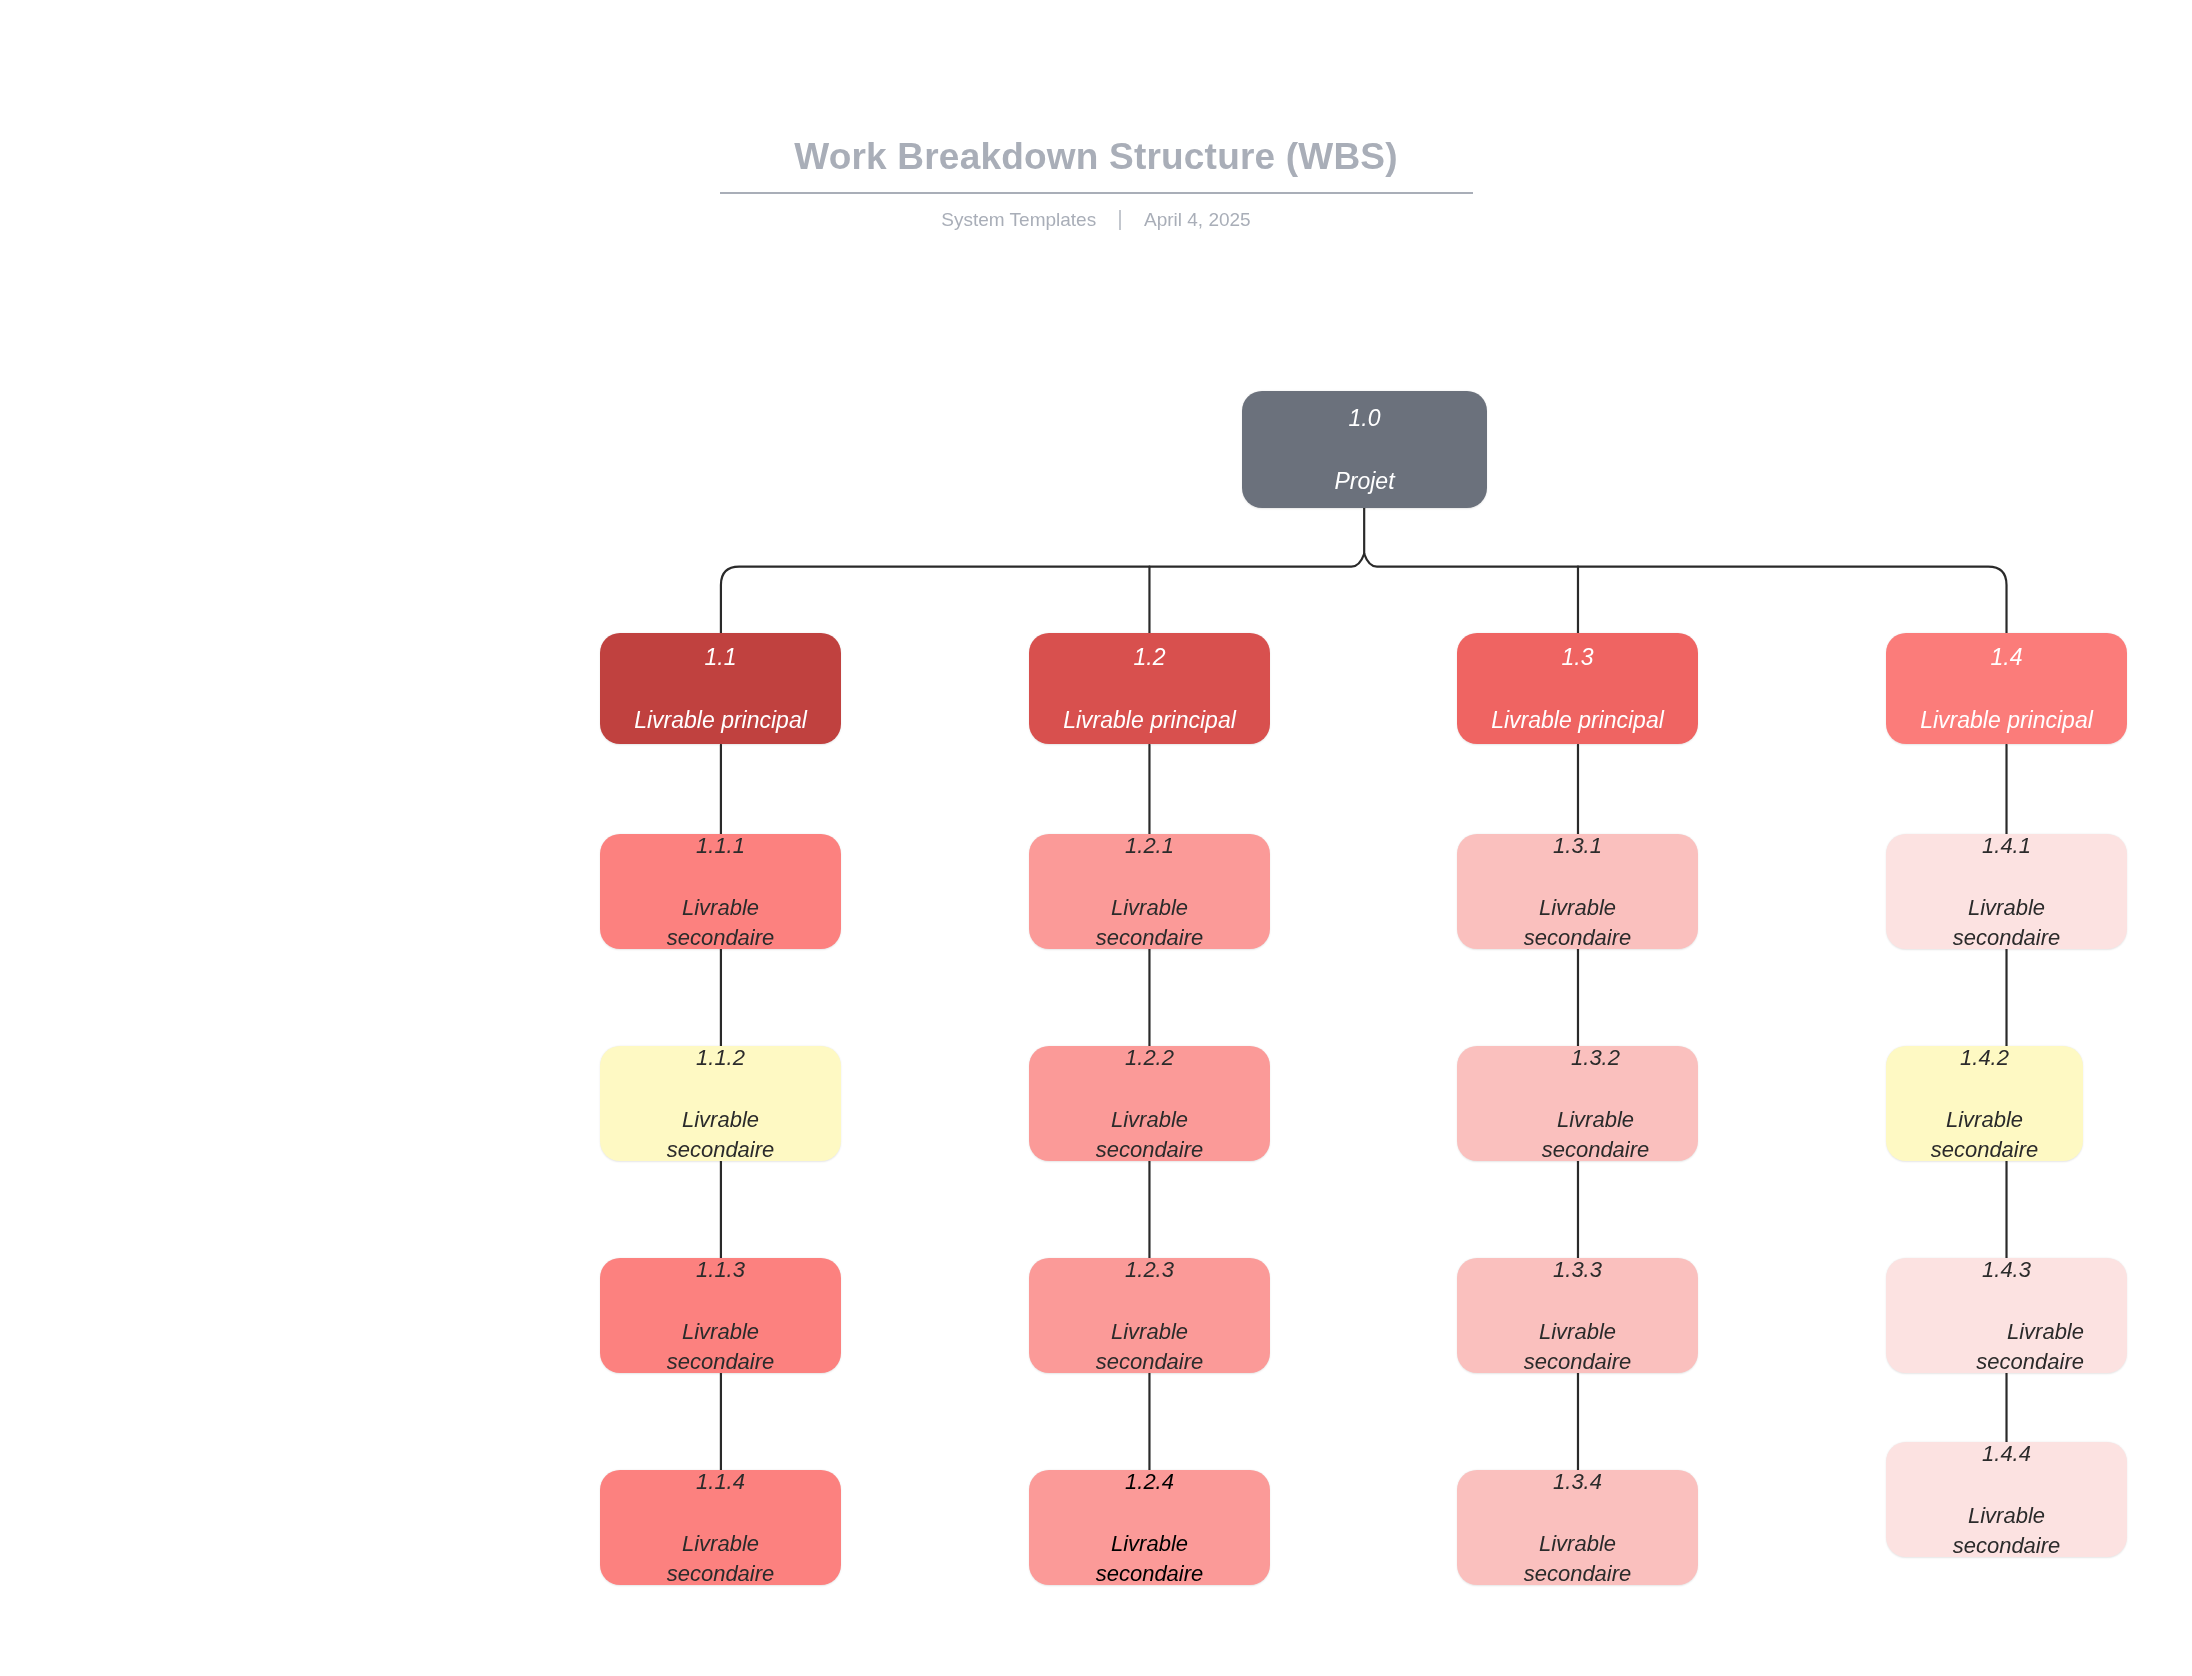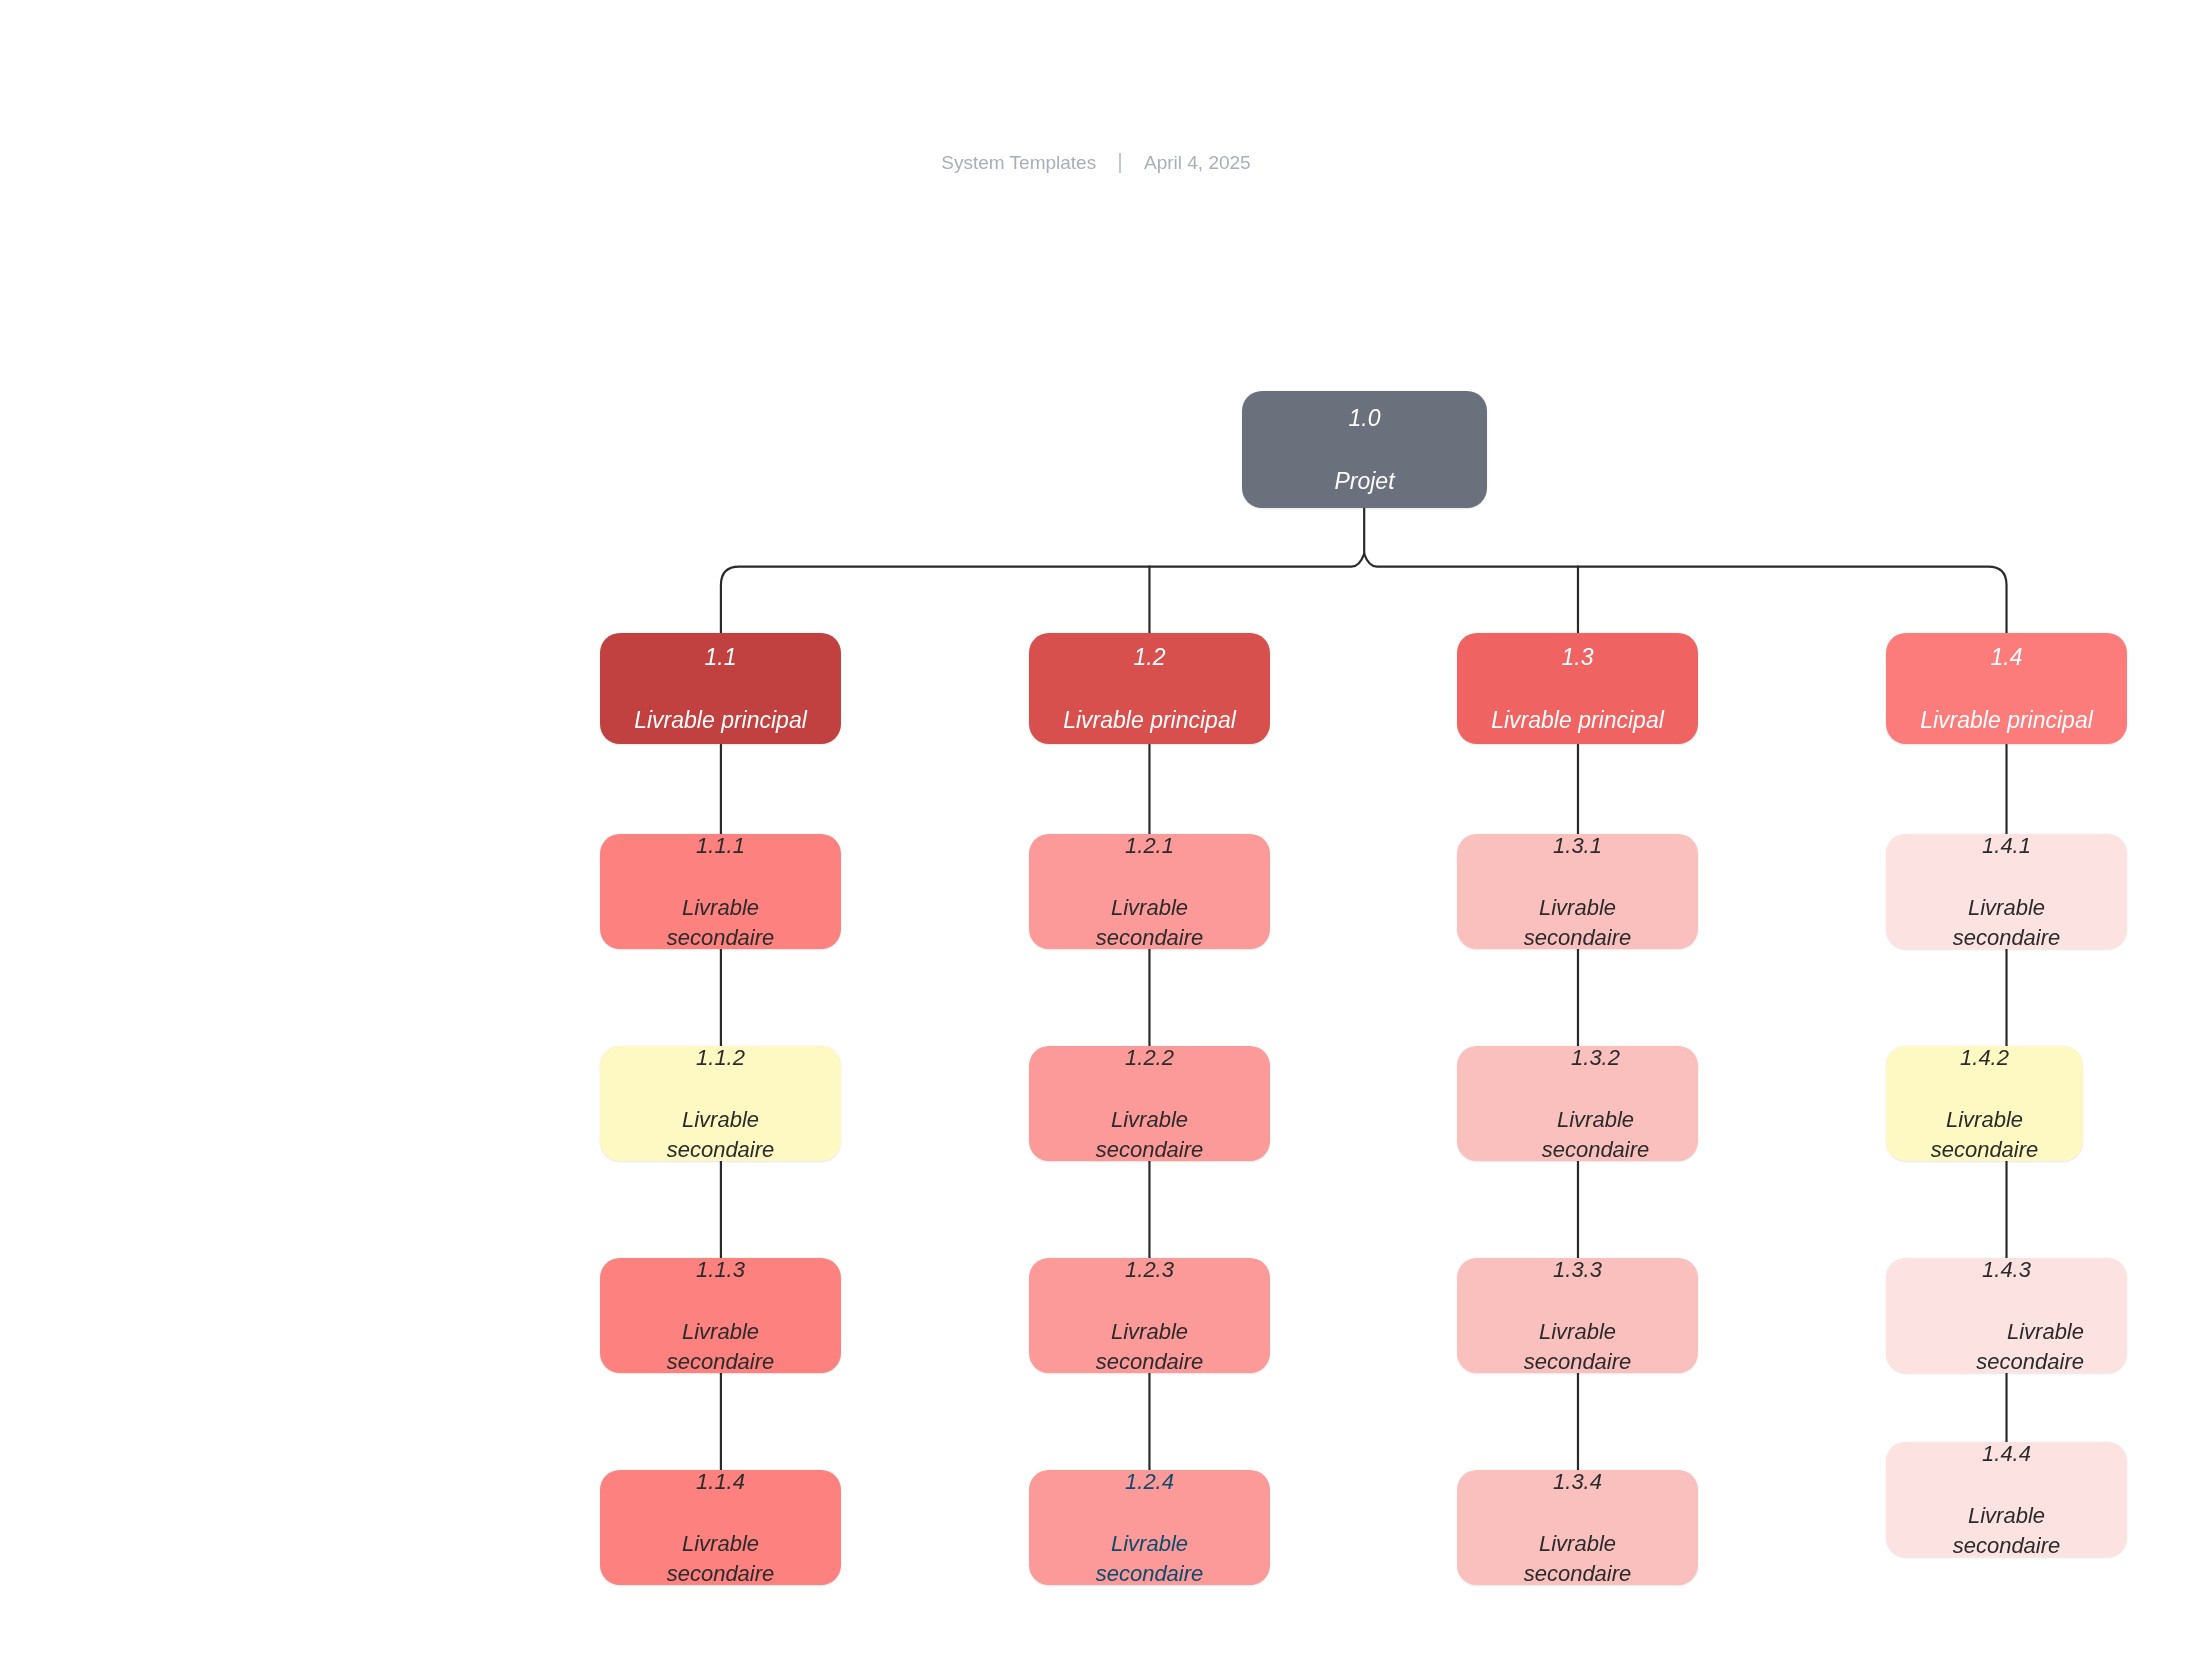--- a/index.html
+++ b/index.html
@@ -106,20 +106,21 @@
     color: #2b2b2b;
   }
   .node.leaf .n-label {
     max-width: 155px;
   }
 </style>
 </head>
 <body>
 
 <div class="header">
+  <div class="doc-title">Work Breakdown Structure (WBS)</div>
   <div class="subtitle-row">
     <span>System Templates</span>
     <span class="subtitle-sep"></span>
     <span>April 4, 2025</span>
   </div>
 </div>
 
 <div class="canvas">
   <svg class="edges" id="edge-layer" viewBox="0 0 2399 1835" preserveAspectRatio="none">
       <path d="M 1493 556 L 1493 606" fill="none" stroke="#2a2a2a" stroke-width="2.4" stroke-linecap="round"></path>
@@ -185,21 +186,21 @@
         <span class="n-label" style="max-width: 155px;">Livrable secondaire</span>
       </div>
       <div class="node leaf" style="left: 1029px; top: 1046px; width: 241px; height: 115px; background: rgb(251, 154, 152); color: rgb(43, 43, 43);">
         <span class="n-id">1.2.2</span>
         <span class="n-label" style="max-width: 155px;">Livrable secondaire</span>
       </div>
       <div class="node leaf" style="left: 1029px; top: 1258px; width: 241px; height: 115px; background: rgb(251, 154, 152); color: rgb(43, 43, 43);">
         <span class="n-id">1.2.3</span>
         <span class="n-label" style="max-width: 155px;">Livrable secondaire</span>
       </div>
-      <div class="node leaf" style="left: 1029px; top: 1470px; width: 241px; height: 115px; background: rgb(251, 154, 152); color: #0c4a6e;">
+      <div class="node leaf" style="left: 1029px; top: 1470px; width: 241px; height: 115px; background: rgb(251, 154, 152); color: #000000;">
         <span class="n-id">1.2.4</span>
         <span class="n-label" style="max-width: 155px;">Livrable secondaire</span>
       </div>
       <div class="node level1" style="left: 1457px; top: 633px; width: 241px; height: 111px; background: rgb(239, 100, 98); color: rgb(255, 255, 255);">
         <span class="n-id">1.3</span>
         <span class="n-label">Livrable principal</span>
       </div>
       <div class="node leaf" style="left: 1457px; top: 834px; width: 241px; height: 115px; background: rgb(250, 192, 190); color: rgb(43, 43, 43);">
         <span class="n-id">1.3.1</span>
         <span class="n-label" style="max-width: 155px;">Livrable secondaire</span>

